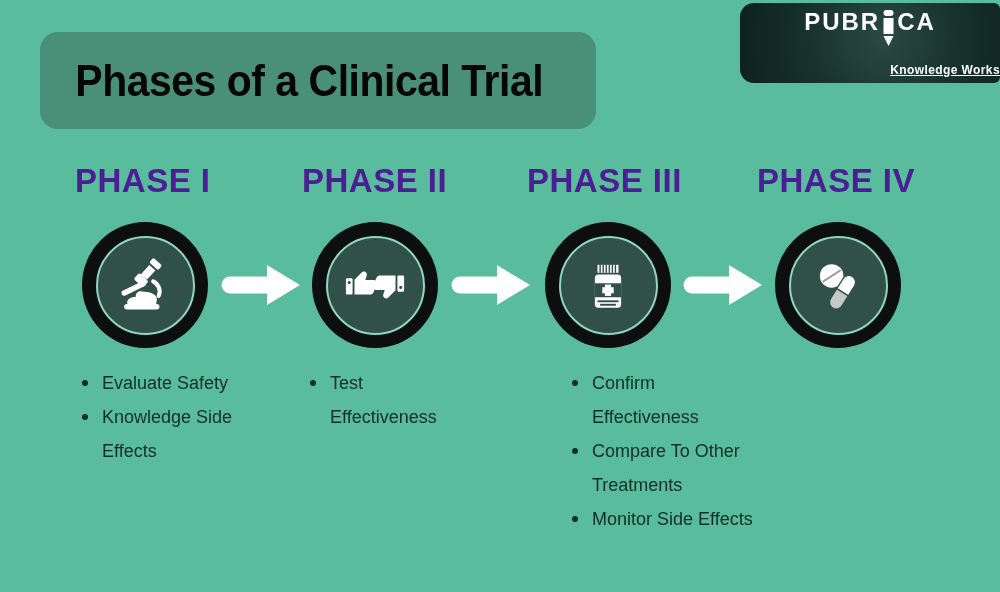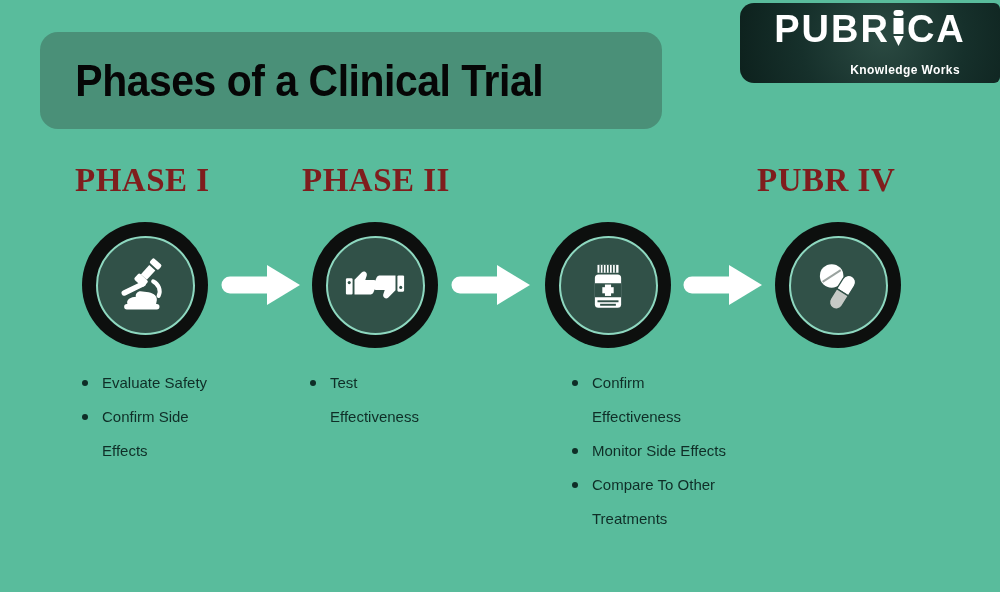--- a/index.html
+++ b/index.html
@@ -9,52 +9,52 @@
     --near-black:#0d0f0e;
     --circle-inner:#315148;
     --circle-ring:#8ed8c0;
     --white:#ffffff;
   }
   *{margin:0;padding:0;box-sizing:border-box;}
   body{width:1000px;height:592px;font-family:"Liberation Sans",sans-serif;}
   .stage{position:relative;width:1000px;height:592px;background:var(--bg);overflow:hidden;}
 
   
-  .title-box{position:absolute;left:40px;top:32px;width:622px;height:97px;
+  .title-box{position:absolute;left:40px;top:32px;width:556px;height:97px;
     background:var(--titlebox);border-radius:18px;display:flex;align-items:center;}
   .title-text{font-size:44px;font-weight:bold;color:#060606;letter-spacing:-0.5px;
     padding-left:38px;transform:scaleX(0.93);transform-origin:left center;white-space:nowrap;}
 
   
   .logo-box{position:absolute;left:740px;top:3px;width:260px;height:80px;
     border-radius:14px 6px 6px 14px;
     background:radial-gradient(circle at 55% 45%, #2b4a42 0%, #16302b 55%, #0d211d 100%);
     display:flex;flex-direction:column;align-items:center;justify-content:center;}
-  .brand-row{display:flex;align-items:flex-end;color:var(--white);
-    font-weight:bold;font-size:38px;letter-spacing:2px;line-height:1;}
+  .brand-row{display:flex;align-items:flex-start;color:var(--white);
+    font-weight:bold;font-size:24px;letter-spacing:2px;line-height:1;}
   .brand-pencil{width:13px;height:36px;margin:0 2px 2px 2px;}
-  .logo-tagline{width:100%;text-align:right;padding-right:40px;color:var(--white);
-    font-size:12px;font-weight:bold;letter-spacing:0.4px;margin-top:15px;}
+  .logo-tagline{width:100%;text-align:right;color:var(--white);
+    font-size:12px;font-weight:bold;letter-spacing:0.4px;margin-top:15px;text-decoration:underline;}
 
   
-  .phase-head{position:absolute;top:162px;font-family:Liberation Serif, serif;font-weight:bold;
-    font-size:33px;color:#7f1d1d;letter-spacing:0.5px;white-space:nowrap;}
+  .phase-head{position:absolute;top:162px;font-family:Liberation Sans, sans-serif;font-weight:bold;
+    font-size:33px;color:#4c1d95;letter-spacing:0.5px;white-space:nowrap;}
 
   
   .circle{position:absolute;top:222px;width:126px;height:126px;border-radius:50%;
     background:var(--near-black);display:flex;align-items:center;justify-content:center;}
   .circle-inner{width:99px;height:99px;border-radius:50%;background:var(--circle-inner);
     border:2px solid var(--circle-ring);display:flex;align-items:center;justify-content:center;}
 
   
   .arrow{position:absolute;top:262px;width:84px;height:46px;}
 
   
   .bullets{position:absolute;top:366px;list-style:none;}
-  .bullets li{position:relative;padding-left:24px;font-size:15px;line-height:34px;
+  .bullets li{position:relative;padding-left:24px;font-size:18px;line-height:34px;
     color:var(--dark-text);white-space:pre-line;font-weight:500;}
   .bullets li::before{content:"";position:absolute;left:4px;top:14px;width:6px;height:6px;
     border-radius:50%;background:var(--dark-text);}
 </style>
 </head>
 <body>
 
 <div class="stage">
 
   <div class="title-box">
@@ -71,21 +71,22 @@
           <path d="M1.5 26 h10 l-5 10 Z"></path>
         </g>
       </svg>
       <span>CA</span>
     </div>
     <div class="logo-tagline">Knowledge Works</div>
   </div>
 
   <div class="phase-head" style="left:75px">PHASE I</div>
   <div class="phase-head" style="left:302px">PHASE II</div>
-  <div class="phase-head" style="left:757px">PUBR IV</div>
+  <div class="phase-head" style="left:527px">PHASE III</div>
+  <div class="phase-head" style="left:757px">PHASE IV</div>
 
   <div class="circle" style="left:82px">
     <div class="circle-inner">
       <svg width="58" height="58" viewBox="0 0 64 64">
         <g fill="#ffffff">
           <g transform="rotate(42 33 20)">
             <rect x="27" y="1" width="13" height="7" rx="2"></rect>
             <rect x="29" y="10" width="9" height="14"></rect>
             <rect x="26.5" y="24" width="14" height="9" rx="2"></rect>
           </g>
@@ -158,31 +159,31 @@
     <line x1="11" y1="23" x2="48" y2="23" stroke="#ffffff" stroke-width="17" stroke-linecap="round"></line>
     <polygon points="48,3 81,23 48,43" fill="#ffffff"></polygon>
   </svg>
   <svg class="arrow" style="left:681px" viewBox="0 0 84 46">
     <line x1="11" y1="23" x2="48" y2="23" stroke="#ffffff" stroke-width="17" stroke-linecap="round"></line>
     <polygon points="48,3 81,23 48,43" fill="#ffffff"></polygon>
   </svg>
 
   <ul class="bullets" style="left:78px;width:178px">
     <li>Evaluate Safety</li>
-    <li>Confirm Side
+    <li>Knowledge Side
 Effects</li>
   </ul>
 
   <ul class="bullets" style="left:306px;width:190px">
     <li>Test
 Effectiveness</li>
   </ul>
 
   <ul class="bullets" style="left:568px;width:210px">
     <li>Confirm
 Effectiveness</li>
-    <li>Monitor Side Effects</li>
     <li>Compare To Other
 Treatments</li>
+    <li>Monitor Side Effects</li>
   </ul>
 
 
 </div>
 
 </body></html>

